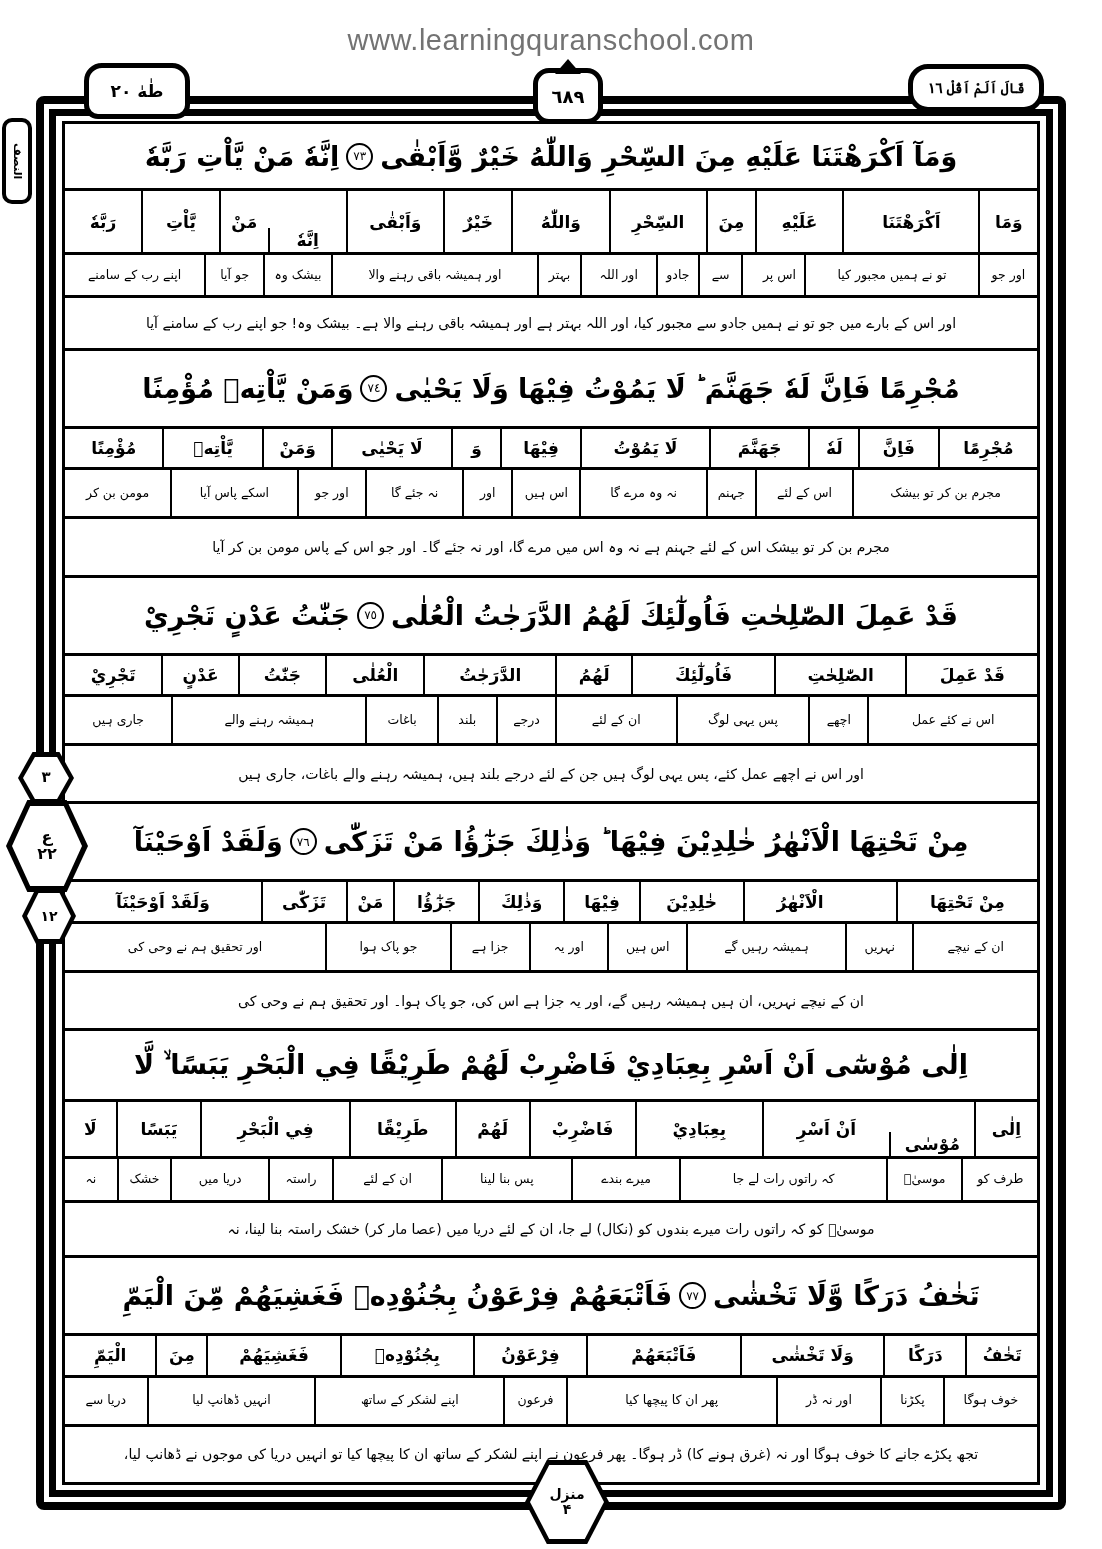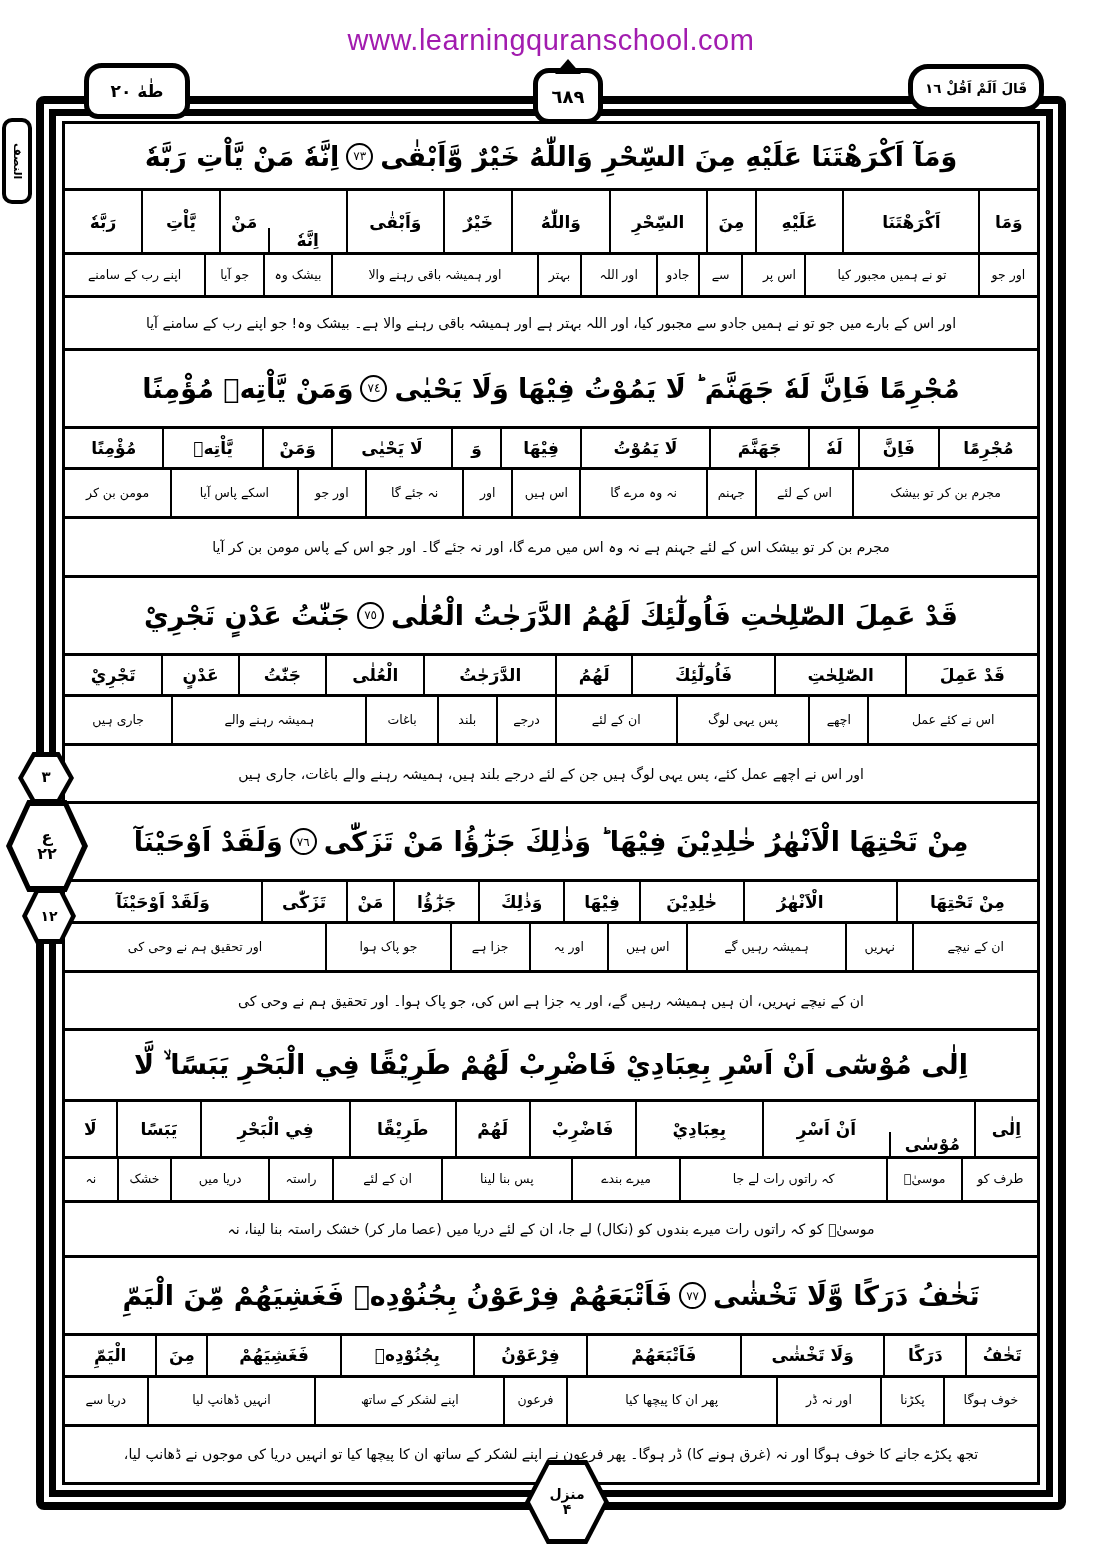--- a/index.html
+++ b/index.html
@@ -11,21 +11,21 @@
     background: #ffffff;
     font-family: "DejaVu Sans", sans-serif;
     color: #000;
     overflow: hidden;
   }
   
   .site-url {
     position: absolute; top: 24px; left: 0; width: 100%;
     text-align: center;
     font-family: "Liberation Sans", "DejaVu Sans", sans-serif;
-    font-size: 29px; font-weight: 500; letter-spacing: .5px; color: #a21caf;
+    font-size: 29px; font-weight: 500; letter-spacing: .5px; color: #737373;
   }
   
   .frame-outer {
     position: absolute; left: 36px; top: 96px;
     width: 1030px; height: 1414px;
     border: 8px solid #000; border-radius: 8px;
     padding: 5px;
     background: #fff;
   }
   .frame-inner {
@@ -86,21 +86,21 @@
     background: #fff; border: 5px solid #000; border-radius: 16px;
     display: flex; align-items: center; justify-content: center;
     direction: rtl; font-weight: 700;
   }
   .badge-surah { left: 84px; top: 63px; width: 106px; height: 56px; font-size: 17px; border-radius: 18px 18px 14px 14px; }
   .badge-page  { left: 533px; top: 68px; width: 70px; height: 56px; font-size: 18px; }
   .badge-page::before {
     content: ""; position: absolute; left: 50%; top: -27px; transform: translateX(-50%);
     border: 13px solid transparent; border-bottom: 15px solid #000;
   }
-  .badge-juz   { left: 908px; top: 64px; width: 136px; height: 48px; font-size: 13.5px; border-radius: 20px; }
+  .badge-juz   { left: 908px; top: 64px; width: 136px; height: 48px; font-size: 13.5px; border-radius: 20px; font-family: Liberation Serif, serif; }
   
   .margin-badge {
     position: absolute; left: 2px; top: 118px; z-index: 5;
     width: 30px; height: 86px;
     border: 4px solid #000; border-radius: 10px; background: #fff;
     display: flex; align-items: center; justify-content: center;
     writing-mode: vertical-rl;
     font-size: 11px; font-weight: 700;
   }
   

